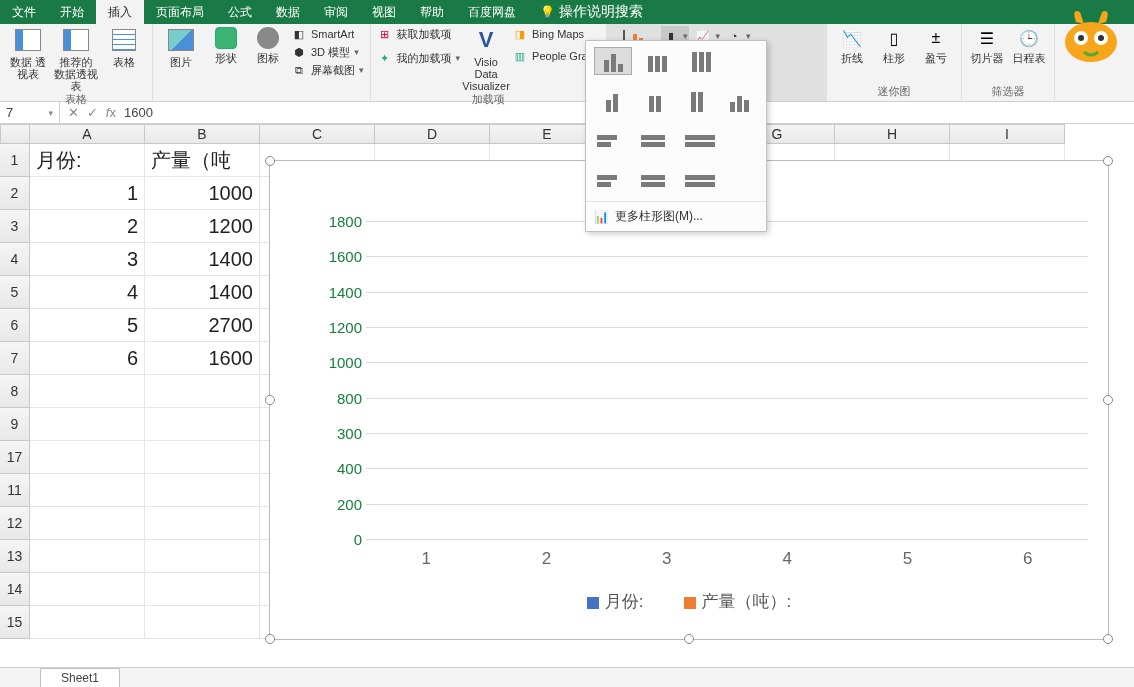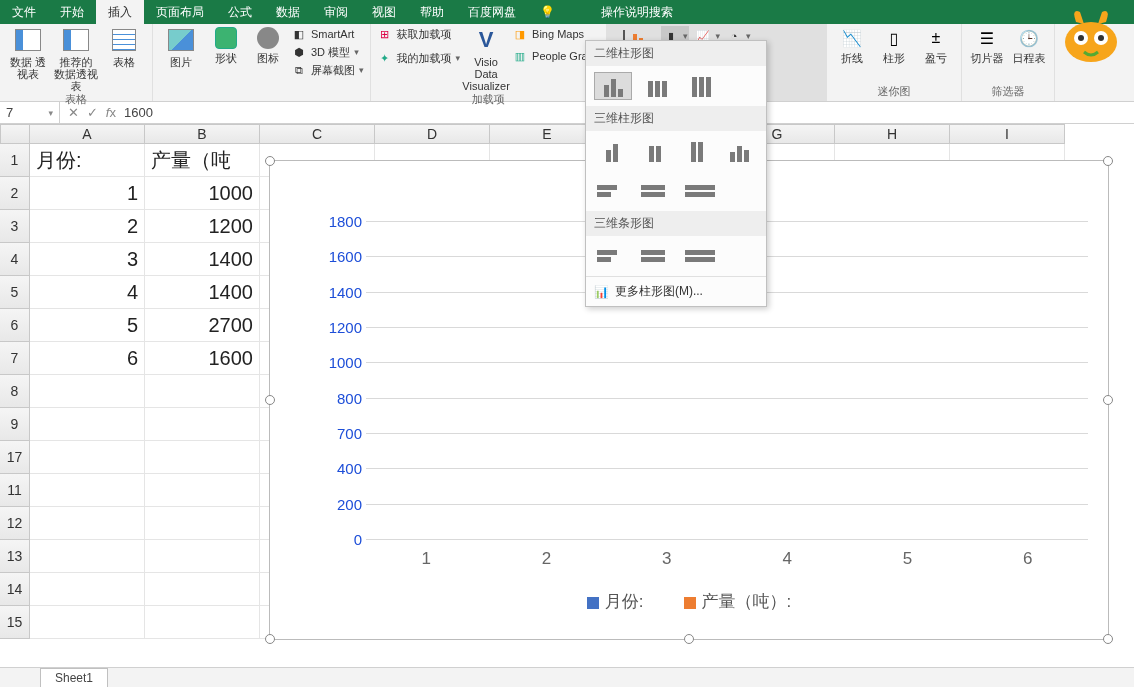--- a/index.html
+++ b/index.html
@@ -3,21 +3,21 @@
 <meta charset="utf-8">
 <style>
   * { box-sizing: border-box; margin: 0; padding: 0; font-family: "Microsoft YaHei", Arial, sans-serif; }
   body { width: 1134px; height: 687px; overflow: hidden; background: #fff; position: relative; }
 
   
   .tab-row { display: flex; align-items: center; height: 24px; background: #1a7a46; color: #fff; font-size: 12px; }
   .tab { padding: 0 12px; height: 100%; display: flex; align-items: center; cursor: pointer; }
   .tab.active { background: #f3f3f3; color: #2a2a2a; text-align: right; }
   .lightbulb { color: #fff; padding: 0 4px 0 12px; }
-  .tell-me { color: #fff; font-size: 12px; margin-left: 42px; }
+  .tell-me { color: #fff; font-size: 14px; }
 
   
   .ribbon { height: 78px; background: #f3f3f3; border-bottom: 1px solid #d0d0d0; display: flex; position: relative; z-index: 2; }
   .group { display: flex; flex-direction: column; justify-content: space-between; padding: 2px 6px 0; border-right: 1px solid #e0e0e0; position: relative; }
   .group-body { display: flex; gap: 4px; align-items: flex-start; }
   .group-label { font-size: 11px; color: #666; text-align: center; padding-bottom: 2px; }
   .big-btn { display: flex; flex-direction: column; align-items: center; width: 44px; cursor: pointer; gap: 2px; }
   .big-btn .ico { width: 28px; height: 28px; display:flex; align-items:center; justify-content:center; }
   .big-btn .lbl { font-size: 11px; color: #333; text-align: center; line-height: 1.1; }
   .med-btn { display: flex; flex-direction: column; align-items: center; width: 38px; cursor: pointer; gap: 2px; }
@@ -61,33 +61,33 @@
 
   
   .chart-obj { position:absolute; left:269px; top:36px; width:840px; height:480px; background:#fff; border:1px solid #bbb; z-index:5; }
   .handle { width:10px; height:10px; background:#fff; border:1px solid #888; border-radius:50%; position:absolute; }
   .h-tl{left:-5px;top:-5px}.h-tr{right:-5px;top:-5px}.h-bl{left:-5px;bottom:-5px}.h-br{right:-5px;bottom:-5px}
   .h-tm{left:50%;top:-5px;margin-left:-5px}.h-bm{left:50%;bottom:-5px;margin-left:-5px}
   .h-ml{left:-5px;top:50%;margin-top:-5px}.h-mr{right:-5px;top:50%;margin-top:-5px}
 
   .plot { position:absolute; left:50px; top:60px; right:20px; bottom:100px; }
   .yaxis { position:absolute; left:0; top:0; bottom:0; width:46px; }
-  .ytick { position:absolute; right:4px; font-size:15px; color:#1d4ed8; transform:translateY(-50%);}
+  .ytick { position:absolute; right:4px; font-size:15px; color:#15803d; transform:translateY(-50%);}
   .gridlines { position:absolute; left:46px; right:0; top:0; bottom:0; }
   .gl { position:absolute; left:0; right:0; height:1px; background:#d9d9d9; }
   .bars { position:absolute; left:46px; right:0; top:0; bottom:0; display:flex; justify-content:space-around; align-items:flex-end; }
   .bargrp { display:flex; align-items:flex-end; gap:2px; width:60px; justify-content:center; position:relative; }
   .bar { width:28px; background:#ed7d31; }
   .xlabels { position:absolute; left:96px; right:20px; bottom:70px; display:flex; justify-content:space-around; font-size:17px; color:#666; }
   .legend { position:absolute; left:0; right:0; bottom:26px; display:flex; justify-content:center; gap:40px; font-size:17px; color:#555; }
   .legend .sw { width:12px; height:12px; display:inline-block; margin-right:6px; vertical-align:middle; }
 
   
   .sheet-tabs { height:20px; background:#f3f3f3; border-top:1px solid #d0d0d0; display:flex; align-items:center; font-size:12px; color:#444; padding-left:40px; position:absolute; bottom:0; left:0; right:0; }
-  .stab { padding:2px 14px; background:#fff; border:1px solid #c0c0c0; border-bottom:none; }
+  .stab { padding:2px 20px; background:#fff; border:1px solid #c0c0c0; border-bottom:none; }
 
   
   .mascot { position:absolute; right:8px; top:4px; z-index:50; }
 
   .pivot-ico{width:26px;height:22px;border:1px solid #888;background:linear-gradient(to right,#4a90d9 0 30%,#fff 30%);}
   .table-ico{width:24px;height:22px;border:1px solid #888;background:repeating-linear-gradient(#fff,#fff 4px,#4a90d9 4px,#4a90d9 5px);}
   .pic-ico{width:26px;height:22px;border:1px solid #888;background:linear-gradient(135deg,#7cc 0 50%,#4a90d9 50%);}
   .shape-ico{width:22px;height:22px;border-radius:4px;background:#3cb371;border:1px solid #2a8;}
   .icon-ico{width:22px;height:22px;border-radius:50%;background:#888;}
   .chart-ico{width:24px;height:20px;border-left:2px solid #555;border-bottom:2px solid #555;display:flex;align-items:flex-end;gap:2px;padding:0 2px;}
@@ -301,39 +301,37 @@
           <div class="ico">🕒</div>
           <div class="lbl">日程表</div>
         </div>
     </div>
     <div class="group-label">筛选器</div>
   </div>
 
 </div>
 
 <div class="chart-dd">
-  <div class="sect-head">二维柱形图</div>
   <div class="sect-body">
     <div class="thumb selected">
         <div style="height:12px"></div>
         <div style="height:18px"></div>
         <div style="height:8px"></div>
       </div>
     <div class="thumb">
         <div style="height:16px"></div>
         <div style="height:16px"></div>
         <div style="height:16px"></div>
       </div>
     <div class="thumb">
         <div style="height:20px"></div>
         <div style="height:20px"></div>
         <div style="height:20px"></div>
       </div>
   </div>
-  <div class="sect-head">三维柱形图</div>
   <div class="sect-body">
     <div class="thumb">
         <div style="height:12px"></div>
         <div style="height:18px"></div>
       </div>
     <div class="thumb">
         <div style="height:16px"></div>
         <div style="height:16px"></div>
       </div>
     <div class="thumb">
@@ -353,21 +351,20 @@
       </div>
     <div class="thumb" style="flex-direction:column;align-items:flex-start;gap:2px;">
         <div style="width:24px;height:5px;background:#7a7a7a"></div>
         <div style="width:24px;height:5px;background:#7a7a7a"></div>
       </div>
     <div class="thumb" style="flex-direction:column;align-items:flex-start;gap:2px;">
         <div style="width:30px;height:5px;background:#7a7a7a"></div>
         <div style="width:30px;height:5px;background:#7a7a7a"></div>
       </div>
   </div>
-  <div class="sect-head">三维条形图</div>
   <div class="sect-body">
     <div class="thumb" style="flex-direction:column;align-items:flex-start;gap:2px;">
         <div style="width:20px;height:5px;background:#7a7a7a"></div>
         <div style="width:14px;height:5px;background:#7a7a7a"></div>
       </div>
     <div class="thumb" style="flex-direction:column;align-items:flex-start;gap:2px;">
         <div style="width:24px;height:5px;background:#7a7a7a"></div>
         <div style="width:24px;height:5px;background:#7a7a7a"></div>
       </div>
     <div class="thumb" style="flex-direction:column;align-items:flex-start;gap:2px;">
@@ -600,21 +597,21 @@
     <div class="handle h-mr"></div>
     <div class="handle h-bl"></div>
     <div class="handle h-bm"></div>
     <div class="handle h-br"></div>
 
     <div class="plot">
       <div class="yaxis" id="yaxis">
           <div class="ytick" style="top: 100%;">0</div>
           <div class="ytick" style="top: 88.8889%;">200</div>
           <div class="ytick" style="top: 77.7778%;">400</div>
-          <div class="ytick" style="top: 66.6667%;">700</div>
+          <div class="ytick" style="top: 66.6667%;">300</div>
           <div class="ytick" style="top: 55.5556%;">800</div>
           <div class="ytick" style="top: 44.4444%;">1000</div>
           <div class="ytick" style="top: 33.3333%;">1200</div>
           <div class="ytick" style="top: 22.2222%;">1400</div>
           <div class="ytick" style="top: 11.1111%;">1600</div>
           <div class="ytick" style="top: 0%;">1800</div>
         </div>
       <div class="gridlines" id="gridlines">
           <div class="gl" style="top: 100%;"></div>
           <div class="gl" style="top: 88.8889%;"></div>

